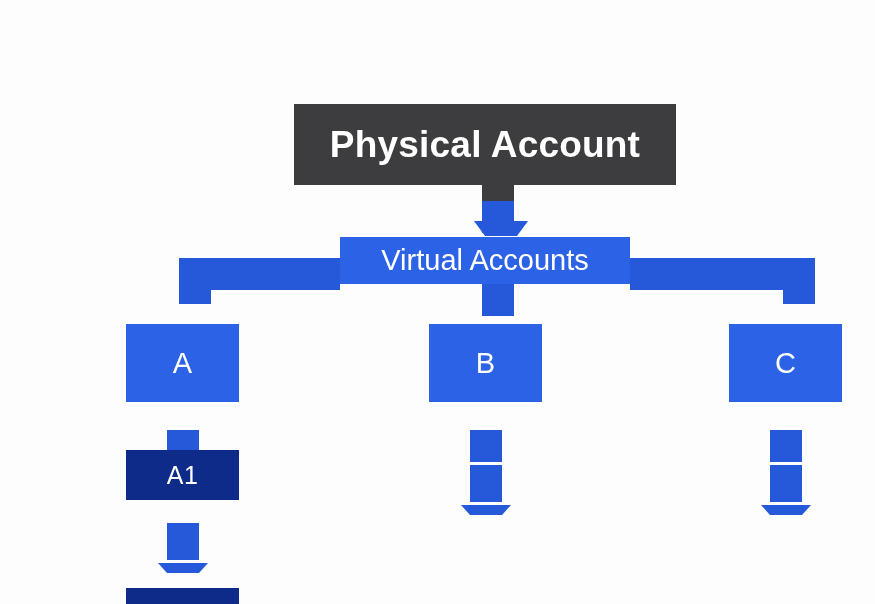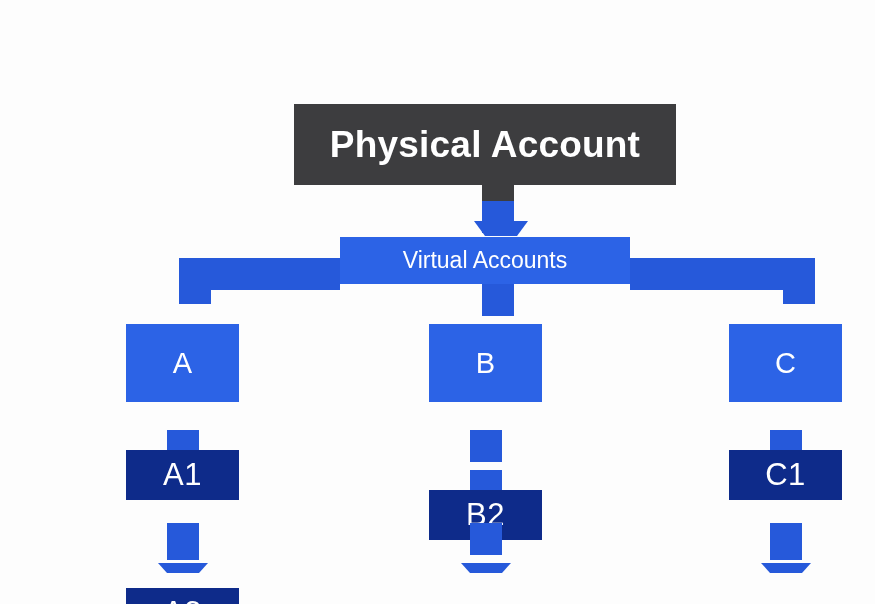--- a/index.html
+++ b/index.html
@@ -28,21 +28,21 @@
     color: var(--text_light);
   }
   .physical {
     left: 246px; top: 56px; width: 382px; height: 81px;
     background: var(--physical_bg);
     font-size: 37px; font-weight: 700; letter-spacing: 0.2px;
   }
   .virtual {
     left: 292px; top: 189px; width: 290px; height: 47px;
     background: var(--box_blue);
-    font-size: 23px; font-weight: 400;
+    font-size: 29px; font-weight: 400;
   }
   
   .stem-gray { position: absolute; left: 434px; top: 137px; width: 6px; height: 17px; background: var(--physical_bg); }
   .stem-blue { position: absolute; left: 434px; top: 153px; width: 6px; height: 21px; background: var(--line_blue); }
   .main-arrowhead {
     position: absolute; left: 426px; top: 173px; width: 0; height: 0;
     border-left: 11px solid transparent; border-right: 11px solid transparent;
     border-top: 15px solid var(--line_blue);
   }
   
@@ -62,21 +62,21 @@
   .col-b { left: 361px; }
   .col-c { left: 661px; }
   .col-header {
     height: 78px; background: var(--box_blue);
     display: flex; align-items: center; justify-content: center;
     color: var(--text_light); font-size: 29px; font-weight: 400;
   }
   .sub {
     height: 50px; background: var(--navy);
     display: flex; align-items: center; justify-content: center;
-    color: var(--text_light); font-size: 31px; font-weight: 400;
+    color: var(--text_light); font-size: 25px; font-weight: 400;
     letter-spacing: 0.5px;
   }
   .gap { display: flex; justify-content: center; align-items: stretch; }
   .gap-lg { height: 19px; }
   .gap-sm { height: 15px; }
   .gap .line { width: 5px; background: var(--line_blue); }
   .gap-arrow { flex-direction: column; align-items: center; }
   .gap-arrow .line { width: 5px; height: 5px; }
   .gap-arrow .head {
     width: 0; height: 0;
@@ -120,33 +120,31 @@
   </div>
 
   <div class="col col-b">
     <div class="col-header">B</div>
     <div class="gap gap-lg">
         <div class="line"></div>
       </div>
     <div class="gap gap-sm">
         <div class="line"></div>
       </div>
-    <div class="sub">B2</div>
     <div class="gap gap-sm gap-arrow">
       <div class="line"></div>
       <div class="head"></div>
     </div>
   </div>
 
   <div class="col col-c">
     <div class="col-header">C</div>
     <div class="gap gap-lg">
         <div class="line"></div>
       </div>
-    <div class="sub">C1</div>
     <div class="gap gap-sm">
         <div class="line"></div>
       </div>
     <div class="gap gap-sm gap-arrow">
       <div class="line"></div>
       <div class="head"></div>
     </div>
   </div>
 
 </div>

